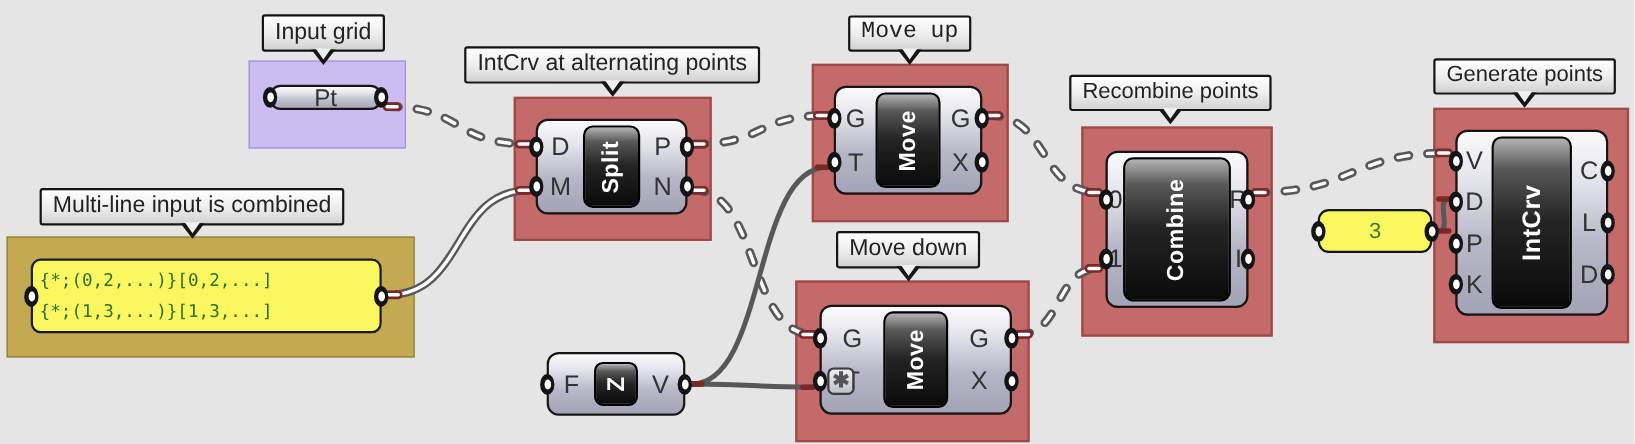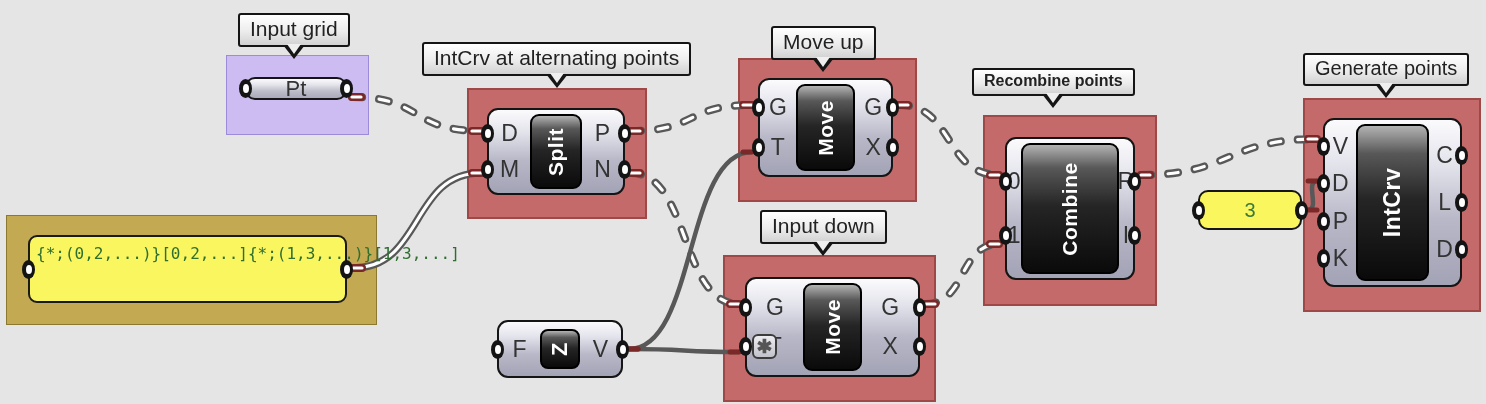--- a/index.html
+++ b/index.html
@@ -38,21 +38,21 @@
               background:#fff;border-radius:50%;}
   .nub-l{left:-8px;top:50%;margin-top:-9.5px;}
   .nub-r{right:-8px;top:50%;margin-top:-9.5px;}
   
   .cap{position:absolute;z-index:2;display:flex;align-items:center;justify-content:center;
        border:2px solid #151515;border-radius:10px;box-sizing:border-box;
        background:linear-gradient(180deg,#fbfbfd 0%,#e4e4ec 30%,#bcbcca 65%,#a9a9bb 100%);}
   .cap .ctext{font-size:22px;color:#333;}
   
   #yellow-panel{position:absolute;z-index:2;background:#faf65f;border:2px solid #1a1a1a;
-       border-radius:9px;box-sizing:border-box;display:flex;flex-direction:row;
+       border-radius:9px;box-sizing:border-box;display:flex;flex-direction:column;
        justify-content:space-evenly;padding:3px 6px;}
   .pnl-line{font-family:"DejaVu Sans Mono",monospace;font-size:16px;color:#2e6f2f;
        white-space:pre;line-height:28px;}
   .pnl-line:first-child{background:rgba(255,255,255,0.22);}
   #slider3{background:#faf65d;}
   #slider3 .ctext{color:#3b7a3b;font-size:20px;}
   
   .badge{position:absolute;left:5px;top:50%;margin-top:-13px;width:25px;height:25px;
        background:linear-gradient(180deg,#ededf1,#c2c2cb);border:2px solid #3c3c3c;
        border-radius:6px;box-sizing:border-box;color:#555;font-size:19px;font-weight:bold;
@@ -61,23 +61,23 @@
   #gp-pt{left:226px;top:55px;width:141px;height:78px;}
   #gp-olive{left:6px;top:215px;width:369px;height:108px;}
   #gp-split{left:467px;top:88px;width:176px;height:127px;}
   #gp-moveup{left:738px;top:58px;width:175px;height:140px;}
   #gp-movedown{left:723px;top:255px;width:209px;height:143px;}
   #gp-combine{left:983px;top:115px;width:170px;height:187px;}
   #gp-intcrv{left:1303px;top:98px;width:174px;height:210px;}
   #cl-inputgrid{left:238px;top:13px;}
   #cl-multiline{left:36px;top:171px;}
   #cl-split{left:422px;top:42px;}
-  #cl-moveup{left:771px;top:26px;}
+  #cl-moveup{left:771px;top:14px;font-family:Liberation Mono, monospace;}
   #cl-movedown{left:760px;top:210px;}
-  #cl-recombine{left:972px;top:68px;font-size:16px;font-weight:bold;}
+  #cl-recombine{left:972px;top:68px;font-size:20px;}
   #cl-generate{left:1303px;top:53px;font-size:20px;}
   #c-pt{left:245px;top:77px;width:102px;height:23px;}
   #yellow-panel{left:28px;top:235px;width:319px;height:68px;}
   #c-split{left:487px;top:108px;width:138px;height:87px;}
   #c-split .ncap{flex:0 0 42px;}
   #c-moveup{left:758px;top:78px;width:135px;height:99px;}
   #c-moveup .ncap{flex:0 0 42px;}
   #c-movedown{left:745px;top:277px;width:175px;height:100px;}
   #c-movedown .ncap{flex:0 0 42px;}
   #c-z{left:497px;top:320px;width:126px;height:58px;}
@@ -151,23 +151,24 @@
       <path d="M 999 244 L 990 244" fill="none" stroke="#ffffff" stroke-width="3.2" stroke-linecap="round"></path>
       <path d="M 1141 175 L 1150 175" fill="none" stroke="#7b2828" stroke-width="8" stroke-linecap="round"></path>
       <path d="M 1141 175 L 1150 175" fill="none" stroke="#ffffff" stroke-width="3.2" stroke-linecap="round"></path>
       <path d="M 1317 139 L 1308 139" fill="none" stroke="#7b2828" stroke-width="8" stroke-linecap="round"></path>
       <path d="M 1317 139 L 1308 139" fill="none" stroke="#ffffff" stroke-width="3.2" stroke-linecap="round"></path>
       <path d="M 1308 210 L 1317 210" fill="none" stroke="#7b2828" stroke-width="5" stroke-linecap="round"></path>
       <path d="M 1317 181 L 1308 181" fill="none" stroke="#7b2828" stroke-width="5" stroke-linecap="round"></path>
     </svg>
 
   <div class="callout" id="cl-inputgrid">Input grid</div>
+  <div class="callout" id="cl-multiline">Multi-line input is combined</div>
   <div class="callout" id="cl-split">IntCrv at alternating points</div>
   <div class="callout" id="cl-moveup">Move up</div>
-  <div class="callout" id="cl-movedown">Input down</div>
+  <div class="callout" id="cl-movedown">Move down</div>
   <div class="callout" id="cl-recombine">Recombine points</div>
   <div class="callout" id="cl-generate">Generate points</div>
 
   <div class="cap" id="c-pt">
     <span class="nub nub-l"></span>
     <span class="ctext">Pt</span>
     <span class="nub nub-r"></span>
   </div>
 
   <div id="yellow-panel">

